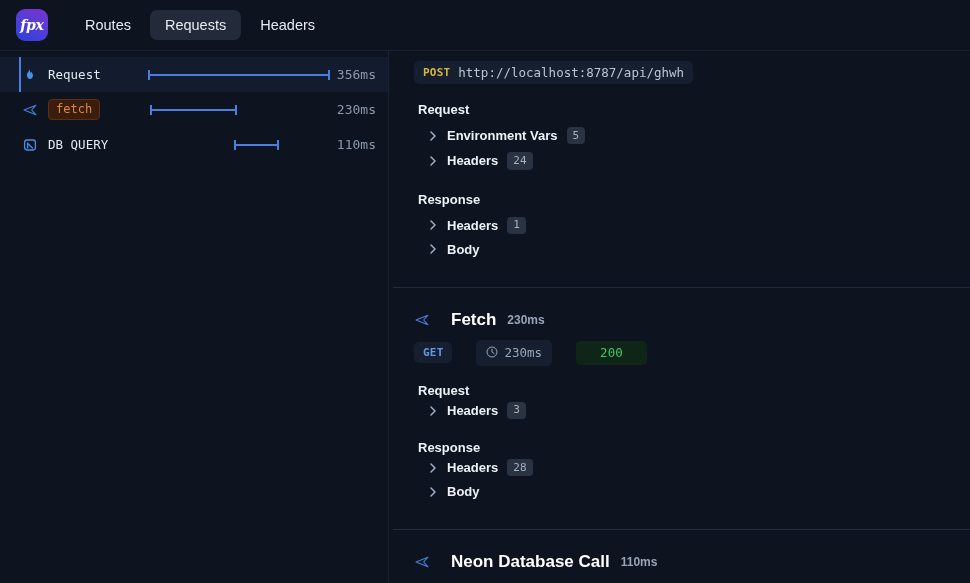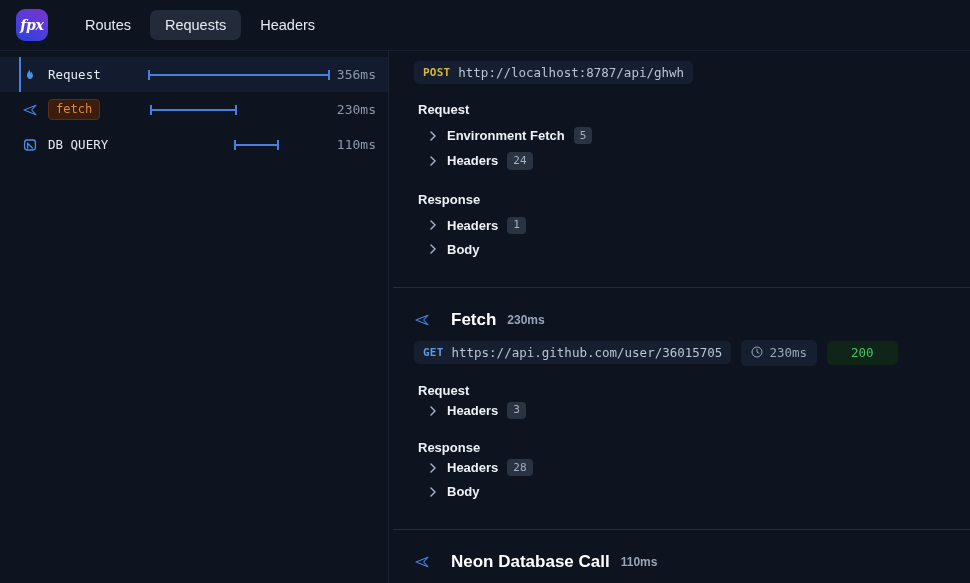--- a/index.html
+++ b/index.html
@@ -204,21 +204,21 @@
     color: #b9c4d4;
     white-space: nowrap;
     overflow: hidden;
     text-overflow: ellipsis;
     text-align: right;
   }
 
   .meta-row {
     display: flex;
     align-items: center;
-    gap: 10px;
+    gap: 24px;
     margin-top: 0;
   }
 
   .time-chip {
     display: inline-flex;
     align-items: center;
     gap: 6px;
     background: #161f2f;
     border-radius: 5px;
     padding: 4px 10px;
@@ -379,21 +379,21 @@
         </div>
 
         <div class="group-title">Request</div>
 
         <div class="tree-item">
           <span class="chev">
             <svg width="7" height="10" viewBox="0 0 7 10">
                 <path d="M1 1l4 4-4 4" stroke="#9fb0c6" stroke-width="1.5" fill="none" stroke-linecap="round" stroke-linejoin="round"></path>
               </svg>
           </span>
-          <span class="tree-label">Environment Fetch</span>
+          <span class="tree-label">Environment Vars</span>
           <span class="count-badge">5</span>
         </div>
 
         <div class="tree-item">
           <span class="chev">
             <svg width="7" height="10" viewBox="0 0 7 10">
                 <path d="M1 1l4 4-4 4" stroke="#9fb0c6" stroke-width="1.5" fill="none" stroke-linecap="round" stroke-linejoin="round"></path>
               </svg>
           </span>
           <span class="tree-label">Headers</span>
@@ -433,21 +433,20 @@
               <path d="M1 7 13 2.2 8.6 7 13 11.8 1 7Z" stroke="#4a7fe0" stroke-width="1.1" stroke-linejoin="round" fill="none"></path>
             </svg>
           </span>
           <span class="span-title">Fetch</span>
           <span class="span-dur">230ms</span>
         </div>
 
         <div class="meta-row">
           <span class="url-chip">
             <span class="method get">GET</span>
-            <span class="url-text">https://api.github.com/user/36015705</span>
           </span>
           <span class="time-chip">
             <span>
               <svg width="12" height="12" viewBox="0 0 12 12" fill="none">
                 <circle cx="6" cy="6" r="5" stroke="#9aa6b8" stroke-width="1"></circle>
                 <path d="M6 3.2V6l2 1.4" stroke="#9aa6b8" stroke-width="1" stroke-linecap="round"></path>
               </svg>
             </span>
             <span class="t">230ms</span>
           </span>

